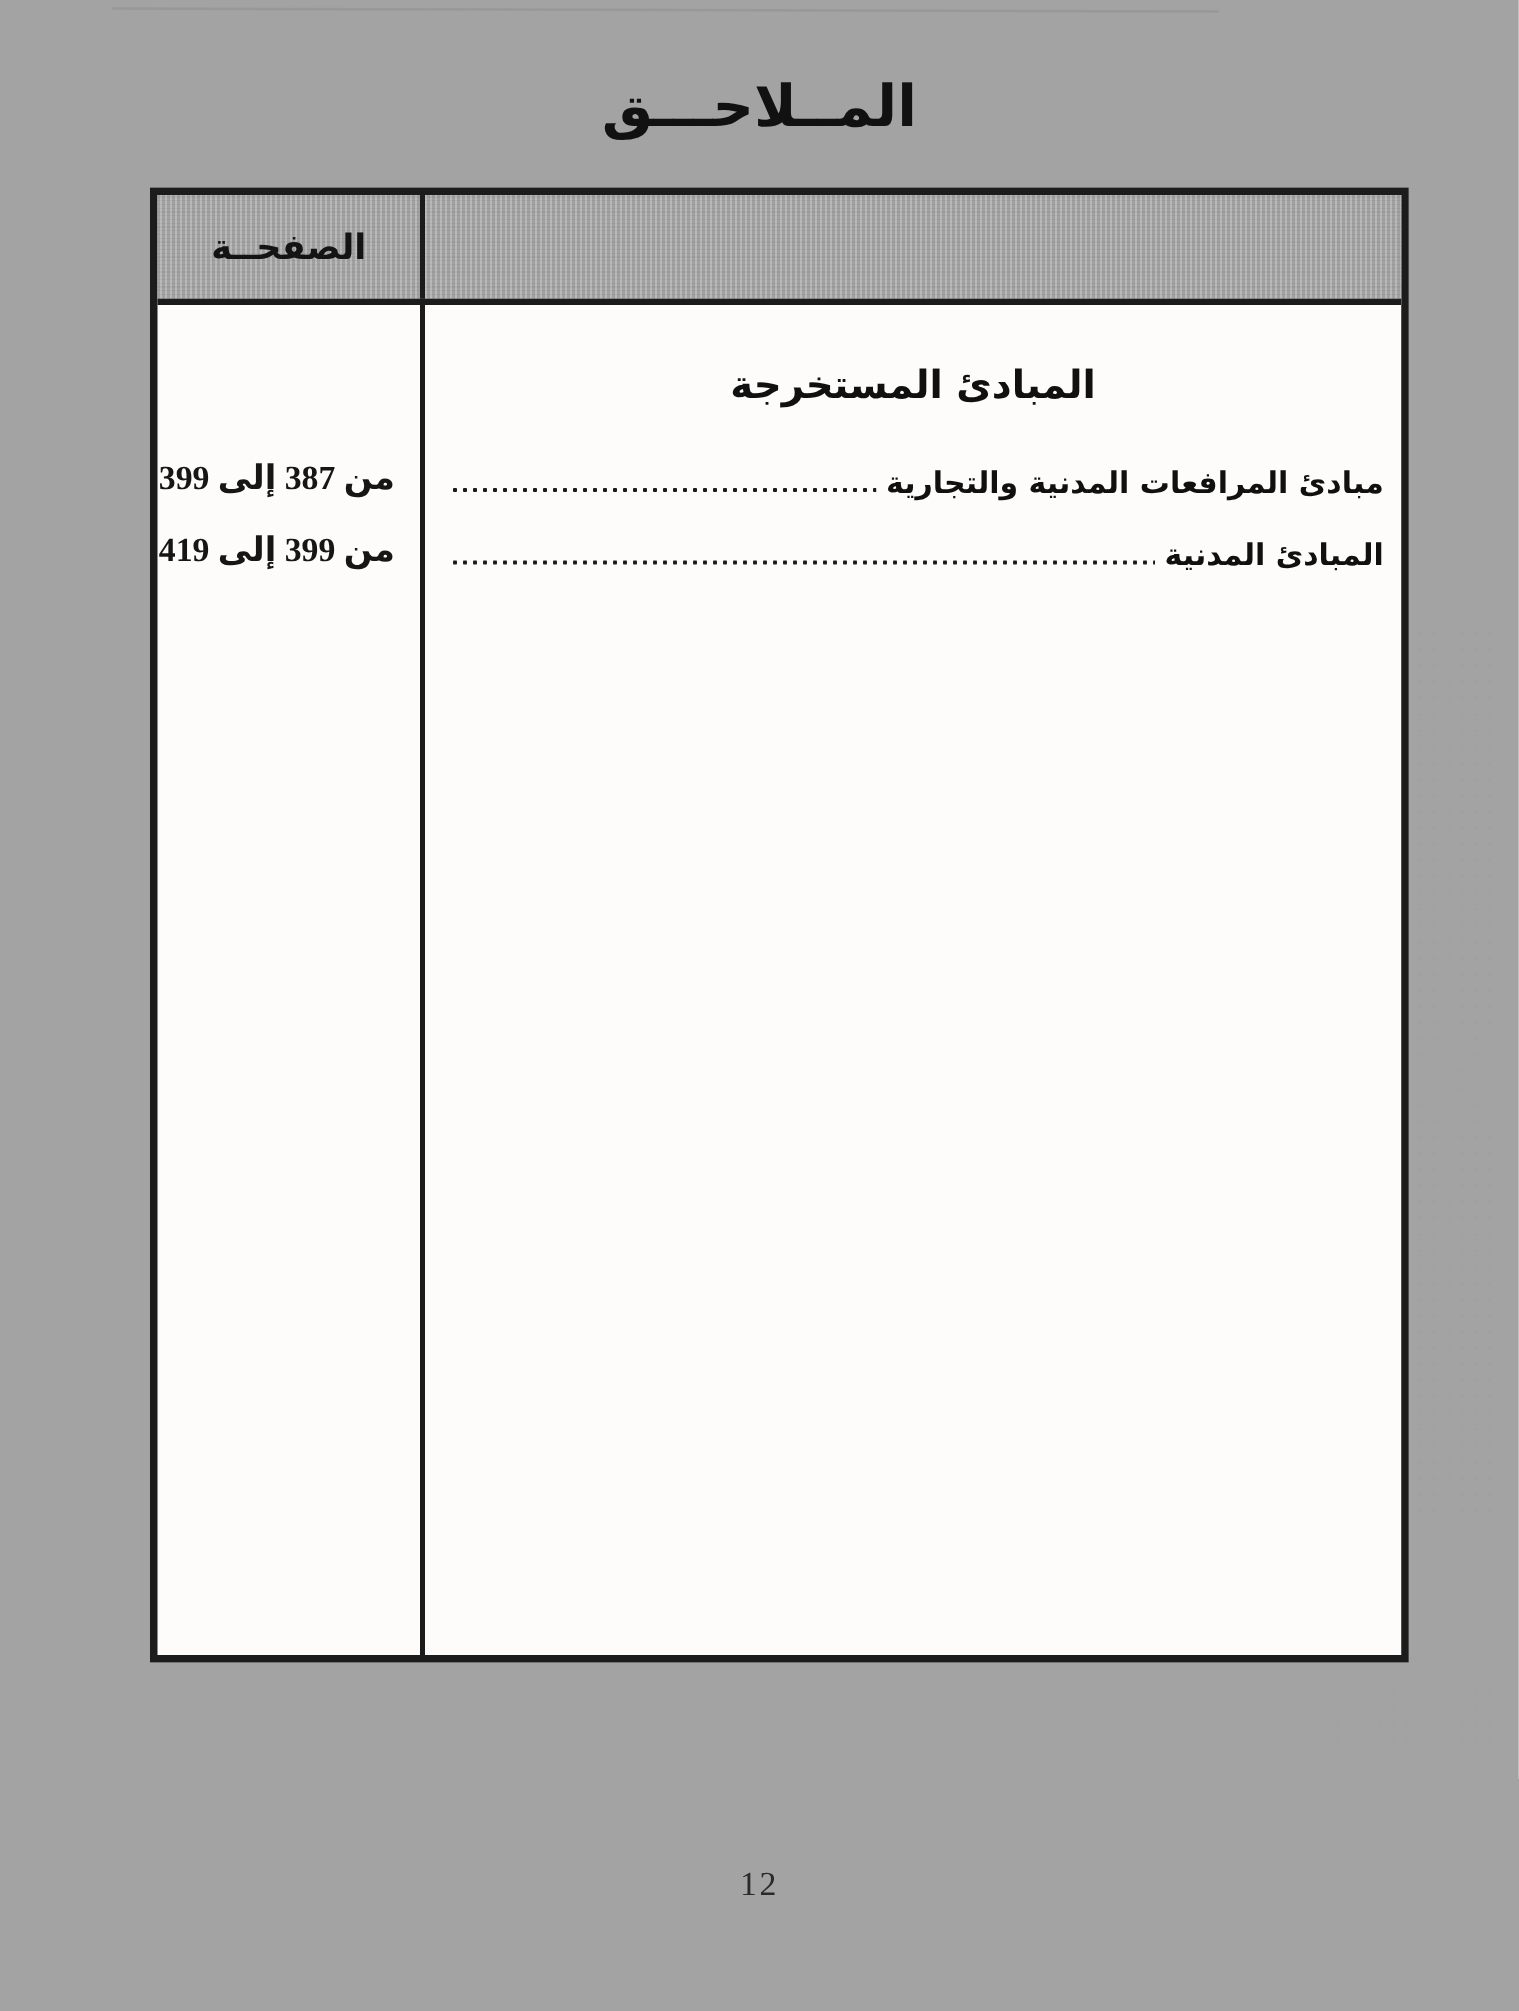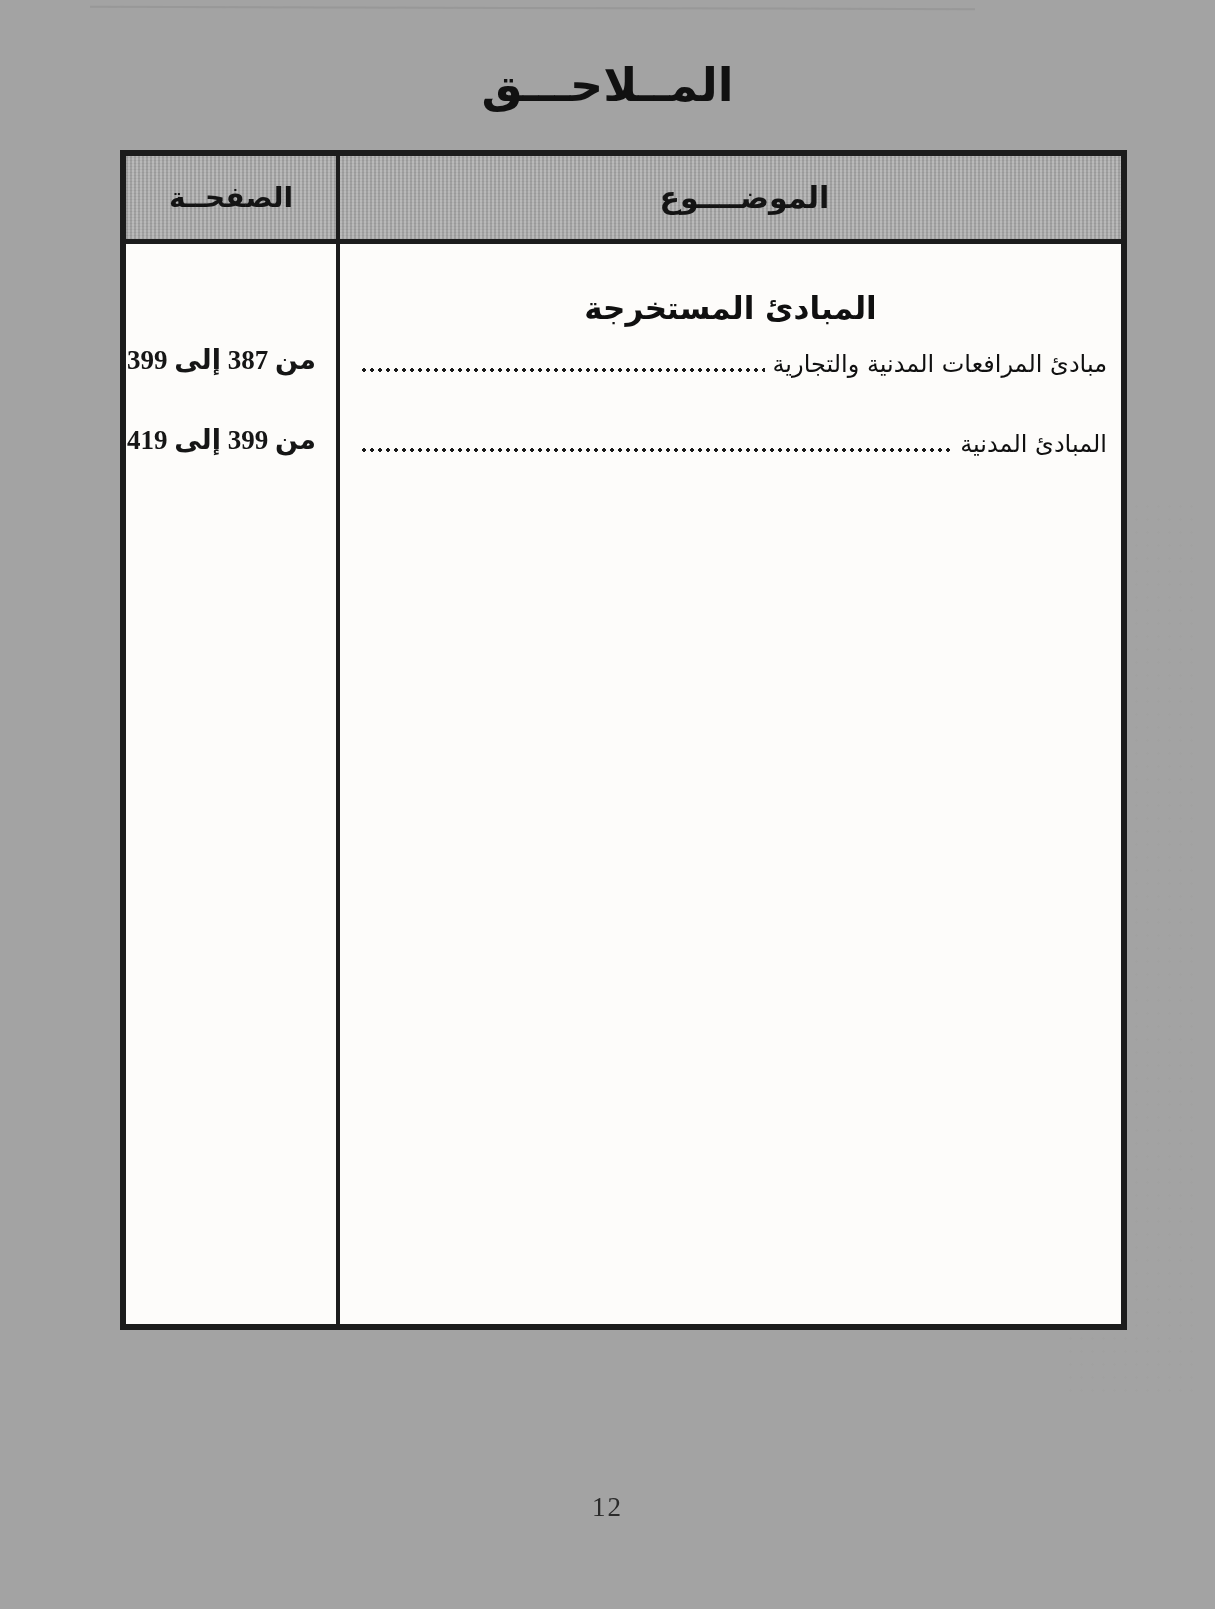--- a/index.html
+++ b/index.html
@@ -107,21 +107,21 @@
     color: #101010;
   }
   .toc-row {
     position: absolute;
     left: 0;
     right: 0;
     height: 48px;
     display: flex;
     align-items: flex-end;
   }
-  .row-1 { top: 90px; }
+  .row-1 { top: 112px; }
   .row-2 { top: 170px; }
   .row-3 { top: 248px; }
   .cell-pages {
     width: 214px;
     box-sizing: border-box;
     padding: 0 24px 6px 6px;
     direction: rtl;
     text-align: left;
     font-family: "Liberation Serif", "DejaVu Sans", serif;
     font-weight: bold;
@@ -131,21 +131,21 @@
   .cell-subject {
     flex: 1;
     direction: rtl;
     display: flex;
     align-items: flex-end;
     padding: 0 14px 4px 16px;
     box-sizing: border-box;
   }
   .subject-text {
     font-size: 24px;
-    font-weight: normal;
+    font-weight: bold;
     white-space: nowrap;
     color: #101010;
   }
   .leader {
     flex: 1;
     height: 10px;
     margin: 0 8px 4px 4px;
     background-image: radial-gradient(circle, #1a1a1a 1.6px, transparent 2px);
     background-size: 8px 8px;
     background-repeat: repeat-x;
@@ -169,21 +169,20 @@
 
   <div class="scan-streak-top"></div>
   <div class="scan-texture-right"></div>
 
   <h1 class="doc-title" dir="rtl">المــلاحـــق</h1>
 
   <div class="toc-table">
 
     <div class="thead">
       <div class="th th-page" dir="rtl">الصفحــة</div>
-      <div class="th th-subject" dir="rtl">الموضــــوع</div>
     </div>
 
     <div class="tbody">
       <div class="col-divider"></div>
 
       <div class="section-heading" dir="rtl">المبادئ المستخرجة</div>
 
       <div class="toc-row row-1">
         <div class="cell-pages">من 387 إلى 399</div>
         <div class="cell-subject">

